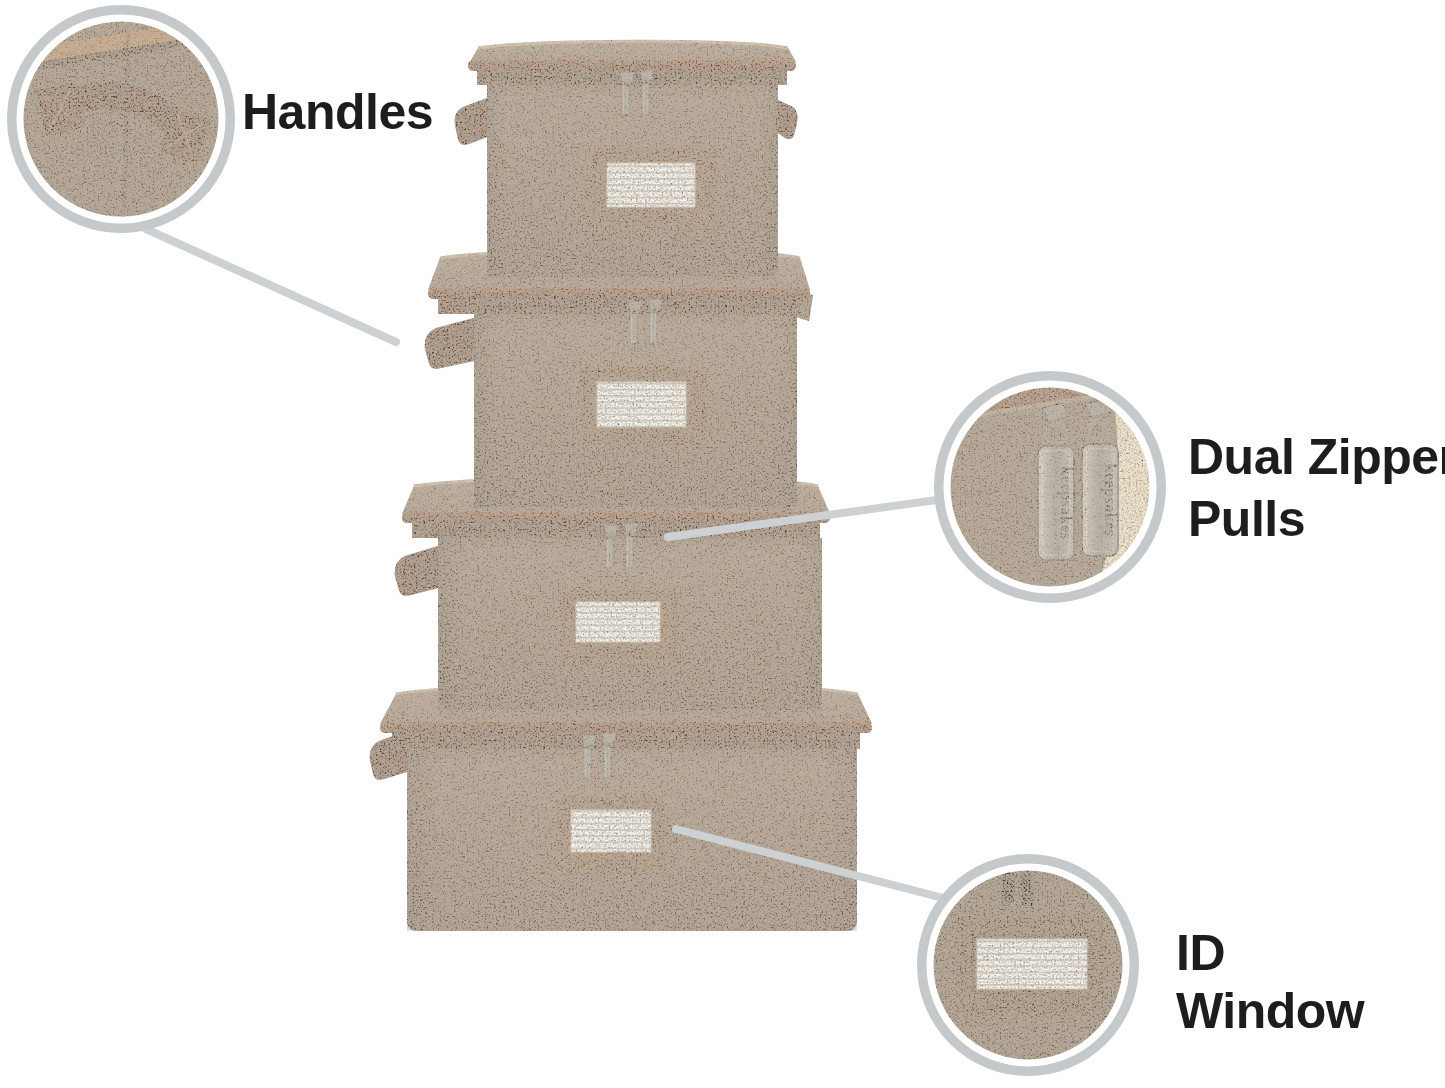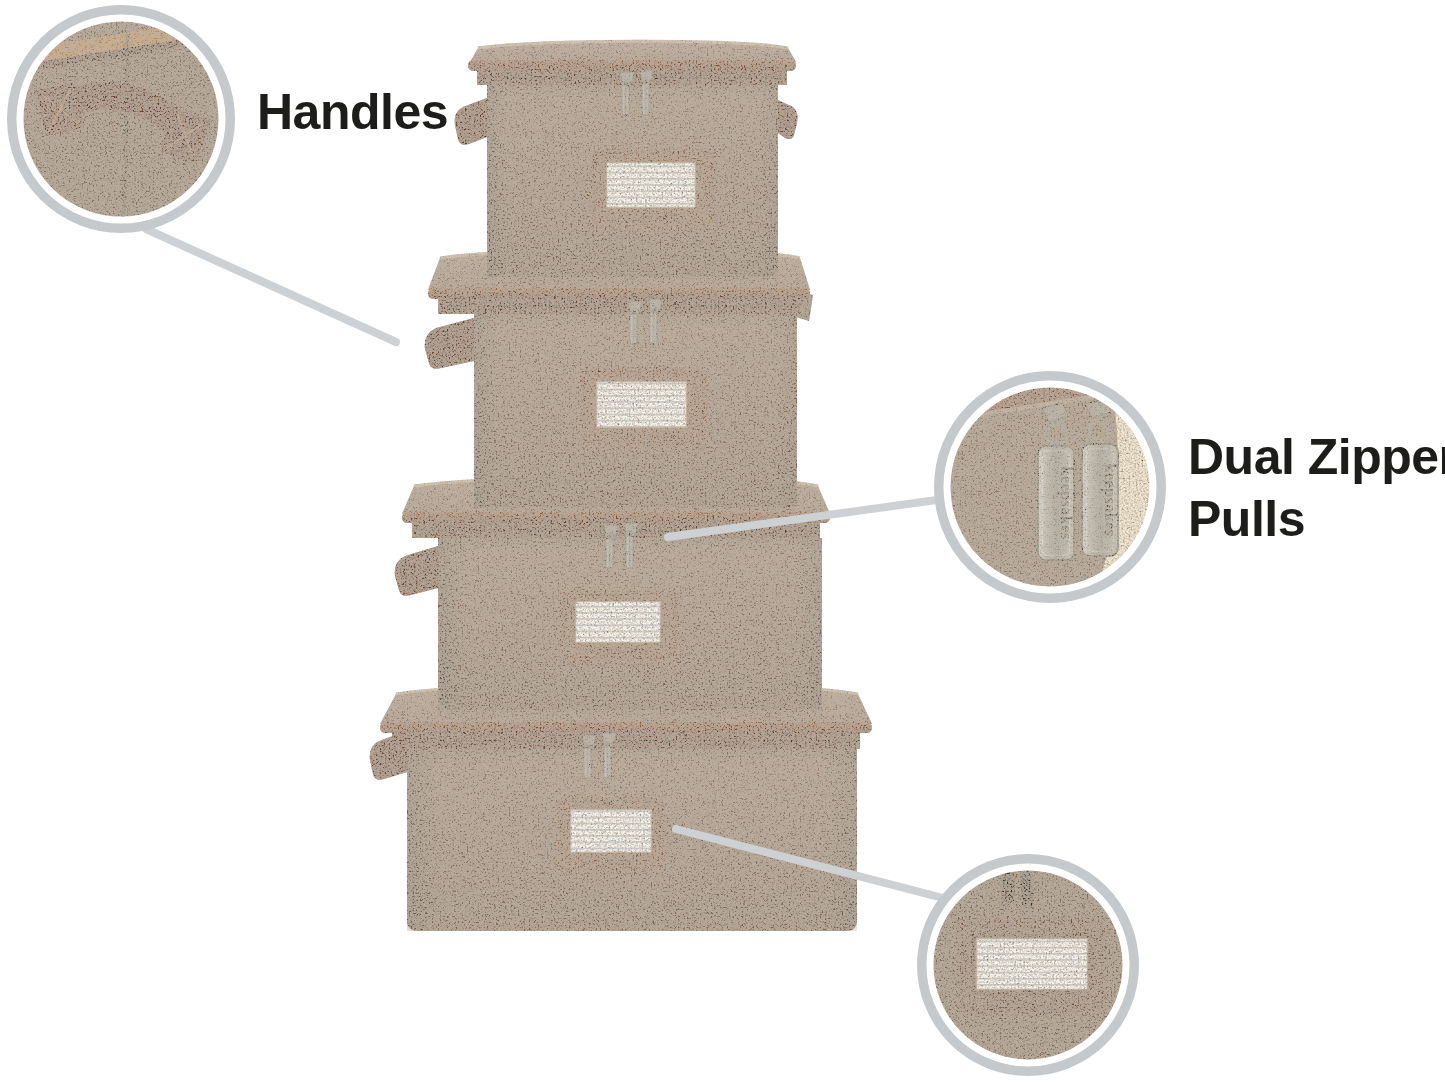--- a/index.html
+++ b/index.html
@@ -14,21 +14,21 @@
     --c-card:#f5f4ef;
     --c-metal:#a8a49b;
     --c-cream:#efe3c9;
   }
   html,body{margin:0;padding:0;background:#ffffff;}
   .stage{position:relative;width:1445px;height:1088px;background:#fff;overflow:hidden;
          font-family:"Liberation Sans",sans-serif;}
   .stage svg{position:absolute;left:0;top:0;}
   .callout-label{position:absolute;color:var(--c-text);font-weight:bold;font-size:50px;
                  line-height:60px;letter-spacing:-0.5px;white-space:nowrap;}
-  #lbl-handles{left:257px;top:82px;}
+  #lbl-handles{left:242px;top:82px;}
   #lbl-zipper{left:1188px;top:426px;line-height:62px;}
   #lbl-idwindow{left:1176px;top:924px;line-height:58px;}
   .brand-emboss{font-family:"Liberation Serif",serif;fill:#563f2a;opacity:.62;
                 letter-spacing:1.5px;text-anchor:middle;}
   .brand-engrave{font-family:"Liberation Serif",serif;fill:#4d4941;opacity:.95;
                  letter-spacing:.5px;text-anchor:middle;font-weight:bold;}
   .tape{fill:var(--c-tape);}
   .handle{fill:var(--c-handle);}
   .frame{fill:var(--c-frame);}
   .card{fill:var(--c-card);stroke:#d8d2c5;stroke-width:1;}
@@ -280,14 +280,18 @@
   </g>
 </svg>
 
 <div class="callout-label" id="lbl-handles">
   <span style="display:block">Handles</span>
 </div>
 <div class="callout-label" id="lbl-zipper">
   <span style="display:block">Dual Zipper</span>
   <span style="display:block">Pulls</span>
 </div>
+<div class="callout-label" id="lbl-idwindow">
+  <span style="display:block">ID</span>
+  <span style="display:block">Window</span>
+</div>
 
 </div>
 
 </body></html>

